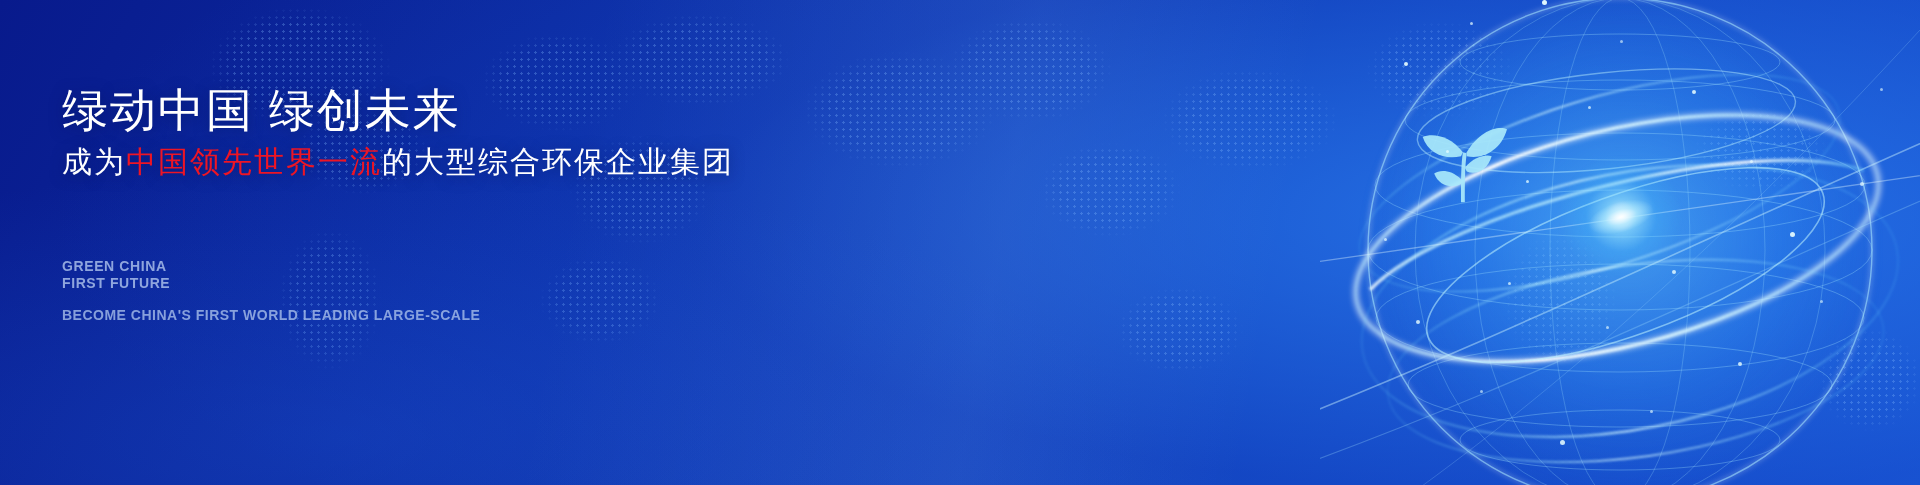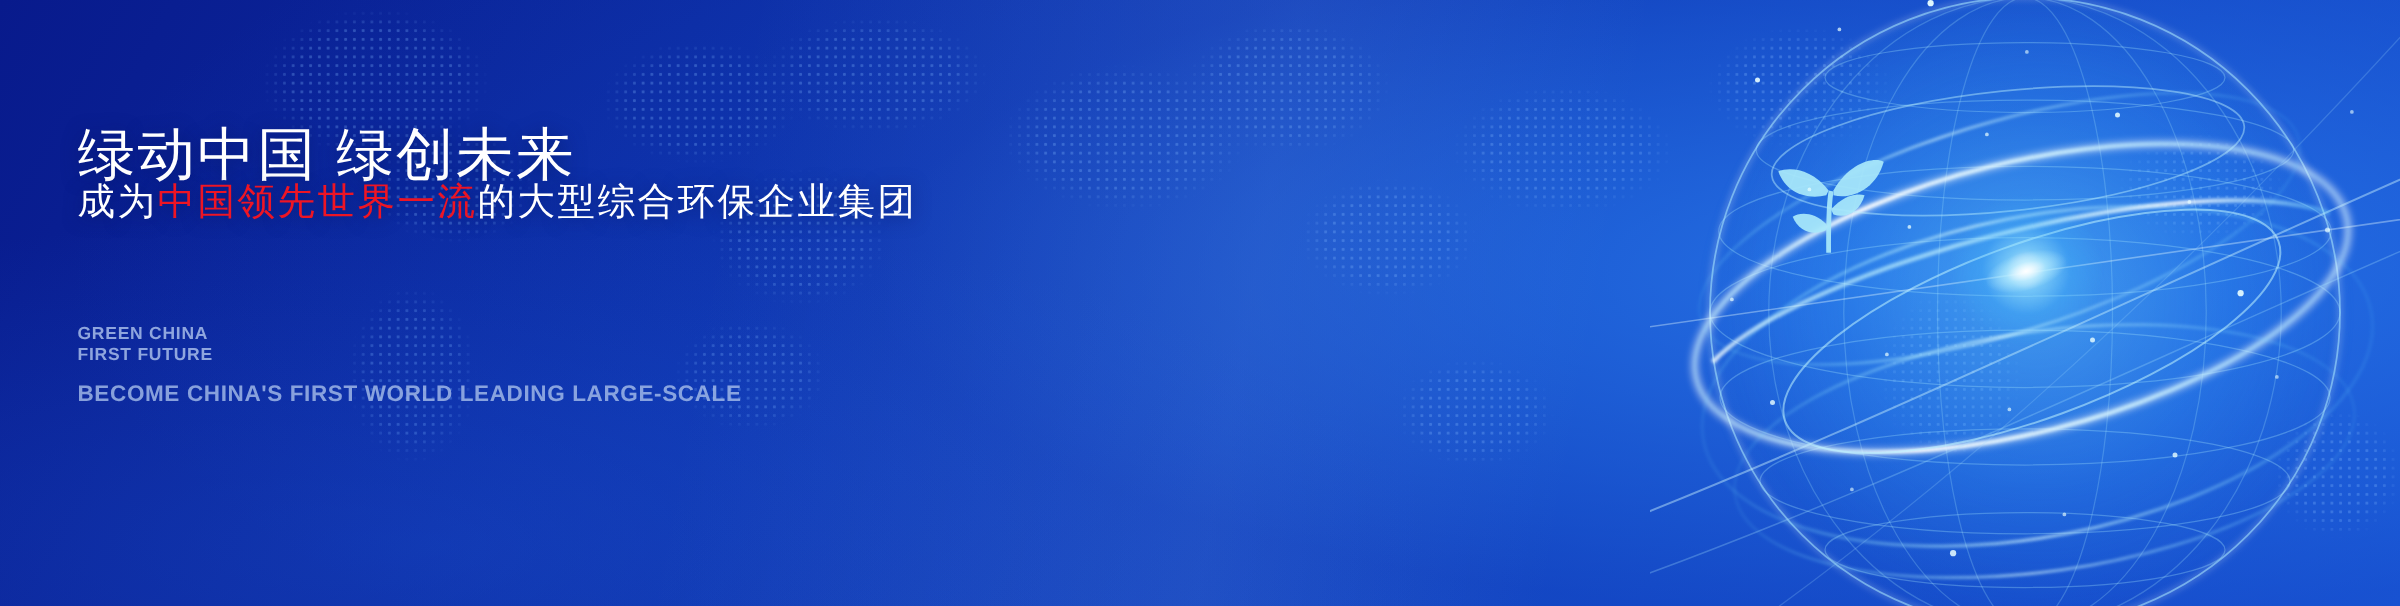--- a/index.html
+++ b/index.html
@@ -59,41 +59,41 @@
     position:absolute; inset:0; pointer-events:none;
     background:
       linear-gradient(100deg, rgba(255,255,255,0) 30%, rgba(150,200,255,0.10) 52%, rgba(255,255,255,0) 66%),
       radial-gradient(60% 80% at 18% 90%, rgba(30,90,220,0.30), rgba(0,0,0,0) 70%);
   }
 
   
   .copy{ position:absolute; left:60px; top:0; width:1060px; height:485px; }
 
   .head-line1{
-    position:absolute; left:2px; top:95px;
+    position:absolute; left:2px; top:82px;
     font-size:46px; line-height:56px; color:#ffffff; font-weight:400;
     letter-spacing:2px; white-space:nowrap;
     text-shadow:0 2px 14px rgba(0,20,90,0.55);
   }
   .head-line2{
     position:absolute; left:2px; top:134px;
     font-size:30px; line-height:56px; color:#ffffff; font-weight:400;
     letter-spacing:2px; white-space:nowrap;
     text-shadow:0 2px 14px rgba(0,20,90,0.55);
   }
   .hl-red{ color:#ee1524; }
 
   .tag-en{
     position:absolute; left:2px; top:258px;
     font-size:14px; line-height:17px; font-weight:bold; letter-spacing:.6px;
     color:rgba(176,198,238,0.80);
   }
   .desc-en{
     position:absolute; left:2px; top:307px;
-    font-size:18px; line-height:17px; font-weight:bold; letter-spacing:.5px;
+    font-size:14px; line-height:17px; font-weight:bold; letter-spacing:.5px;
     color:rgba(170,194,236,0.78); white-space:nowrap;
   }
 
   
   .globe-wrap{ position:absolute; right:-40px; top:-30px; width:640px; height:560px; }
   .globe-glow{
     position:absolute; left:40px; top:30px; width:520px; height:500px; border-radius:50%;
     background:radial-gradient(circle at 52% 48%, rgba(120,215,255,0.30) 0%, rgba(60,160,255,0.16) 40%, rgba(30,90,220,0.04) 66%, rgba(0,0,0,0) 76%);
     filter:blur(2px);
   }

